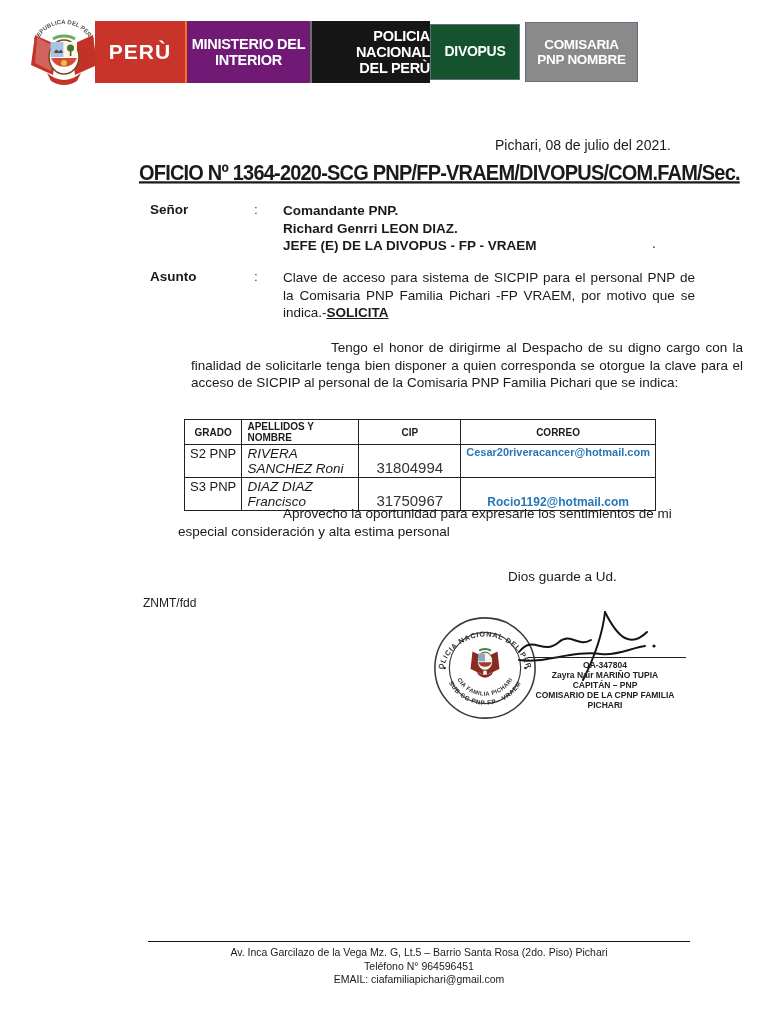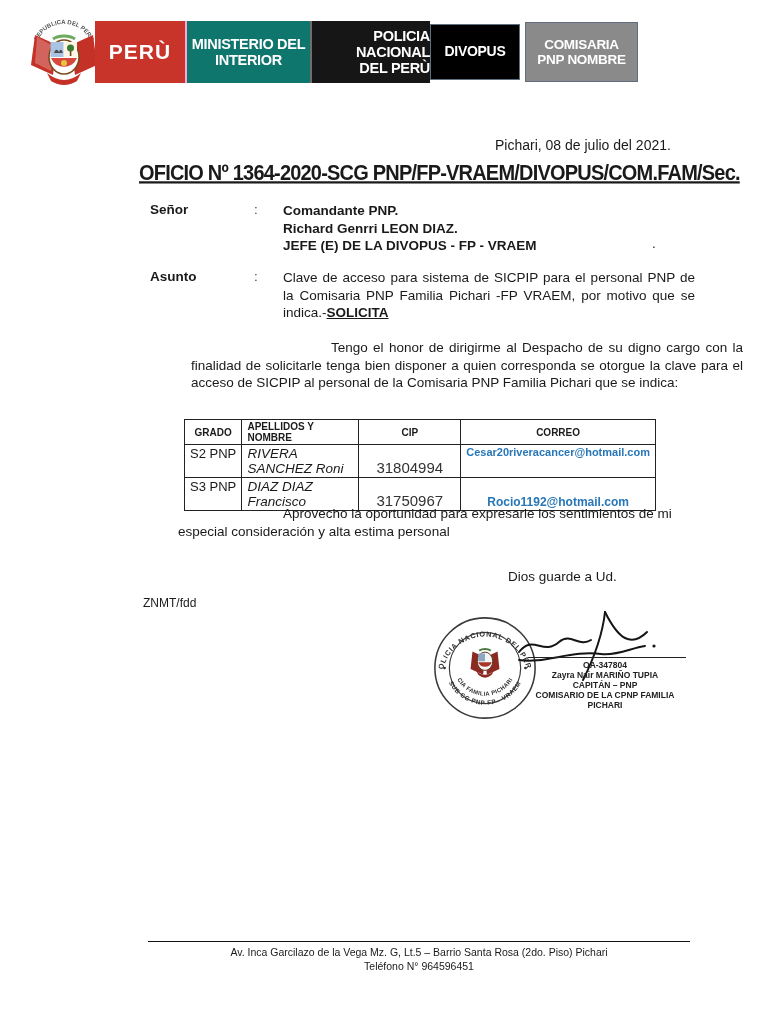--- a/index.html
+++ b/index.html
@@ -9,25 +9,25 @@
     font-family:"Liberation Sans", sans-serif; color:#1a1a1a; overflow:hidden;
   }
   
   .emblem { position:absolute; left:27px; top:13px; width:74px; height:78px; }
   .hblocks { position:absolute; left:95px; top:21px; height:62px; display:flex; align-items:stretch; }
   .hblock {
     display:flex; align-items:center; justify-content:center; text-align:center;
     font-weight:bold; color:#fff; white-space:pre-line; line-height:1.12; letter-spacing:-0.3px;
   }
   .hb-peru    { width:90px;  background:#c9342a; font-size:21px; letter-spacing:1px; }
-  .hb-mininter{ width:125px; background:#0f766e; font-size:14.5px; border-left:2px solid #f9a8d4; }
+  .hb-mininter{ width:125px; background:#701a75; font-size:14.5px; border-left:2px solid #f97316; }
   .hb-pnp     { width:120px; background:#161616; font-size:14.5px; border-left:2px solid #6e6e6e;text-align:right; }
   .hb-frente  { width:115px; background:#070707; font-size:10.5px; color:#3d3d3d; letter-spacing:1.5px;
                 margin-top:-4px; height:70px; }
-  .hb-divopus { width:90px;  background:#000000; font-size:14px; border:1px solid #5f6f7f; margin-top:3px; height:56px; }
+  .hb-divopus { width:90px;  background:#14532d; font-size:14px; border:1px solid #5f6f7f; margin-top:3px; height:56px; }
   .hb-comfam  { width:113px; background:#8a8a8a; font-size:13.5px; border:1px solid #5f6f7f; margin-top:1px; height:60px; margin-left:5px; }
   .motto { position:absolute; left:0; top:96px; width:768px; text-align:center;
            font-weight:bold; font-size:12.5px; letter-spacing:0.1px; }
   
   .dateline { position:absolute; left:495px; top:137px; font-size:14px; }
   .oficio-title { position:absolute; left:139px; top:160px; font-size:20px; font-weight:800;
                   letter-spacing:-0.8px; text-decoration:underline; text-decoration-thickness:2px;
                   transform:scaleY(1.12); transform-origin:left top; white-space:nowrap; }
   
   .fld-label { position:absolute; font-weight:bold; font-size:13.5px; }
@@ -200,14 +200,15 @@
     <div>OA-347804</div>
     <div>Zayra Nair MARIÑO TUPIA</div>
     <div>CAPITÁN – PNP</div>
     <div>COMISARIO DE LA CPNP FAMILIA</div>
     <div>PICHARI</div>
   </div>
 
   <div class="foot-rule"></div>
   <div class="foot-line fl1">Av. Inca Garcilazo de la Vega Mz. G, Lt.5 – Barrio Santa Rosa (2do. Piso) Pichari</div>
   <div class="foot-line fl2">Teléfono N° 964596451</div>
+  <div class="foot-line fl3">EMAIL: ciafamiliapichari@gmail.com</div>
 
 </div>
 
 </body></html>

